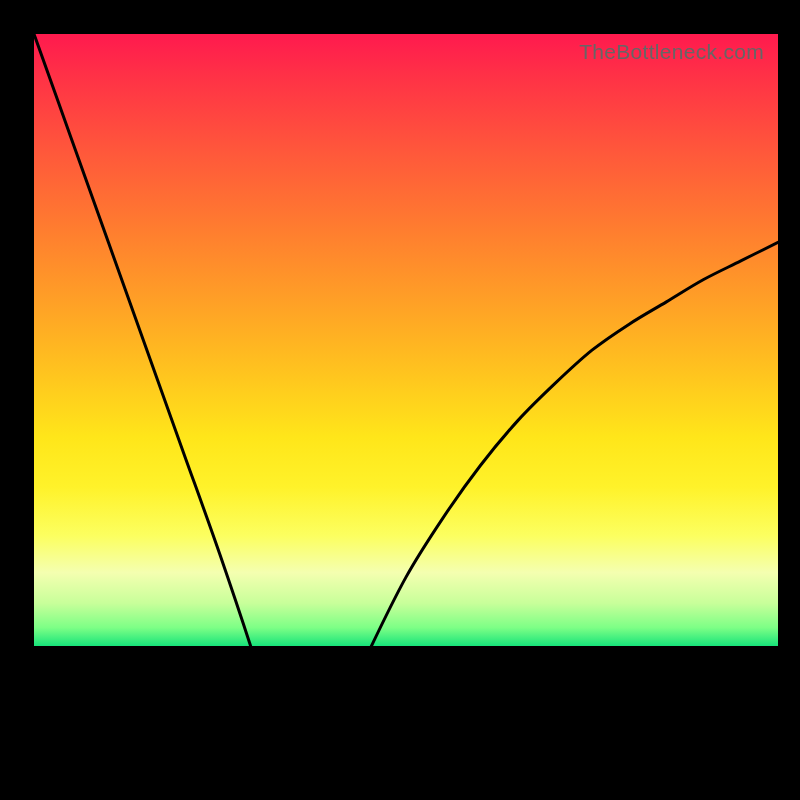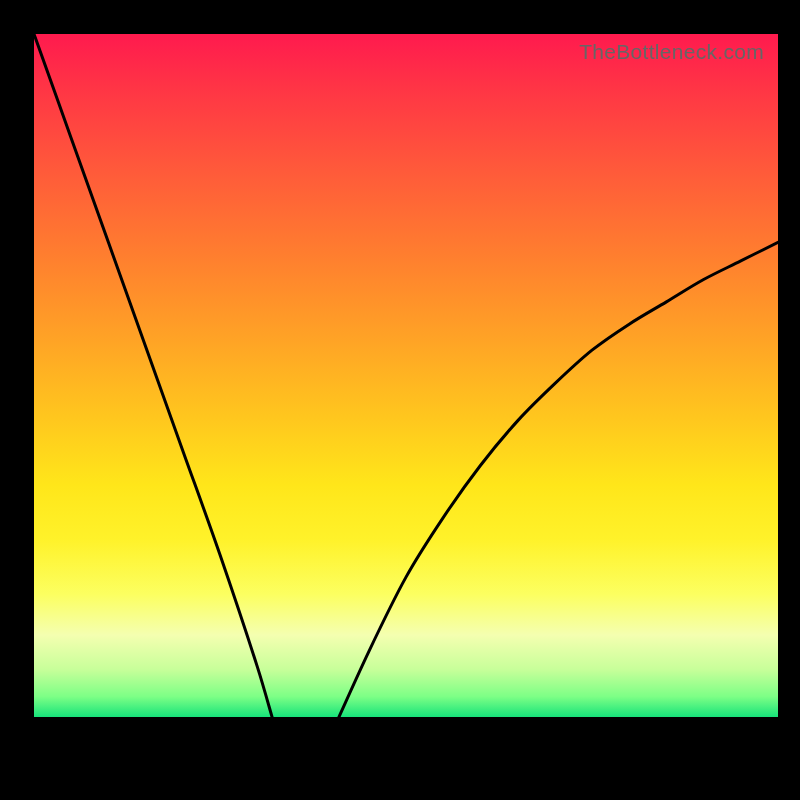--- a/index.html
+++ b/index.html
@@ -11,21 +11,21 @@
     left: 0; top: 0;
     width: 800px; height: 800px;
     background: #000;
   }
 
   .plot-area {
     position: absolute;
     left: 34px;
     top: 34px;
     width: 744px;
-    height: 683px;
+    height: 612px;
     background: linear-gradient(to bottom,
       #ff1a4e 0%,
       #ff3545 8%,
       #ff5a3a 20%,
       #ff7d2f 32%,
       #ffa126 44%,
       #ffc61e 56%,
       #ffe61a 66%,
       #fff22a 74%,
       #fcff60 82%,

